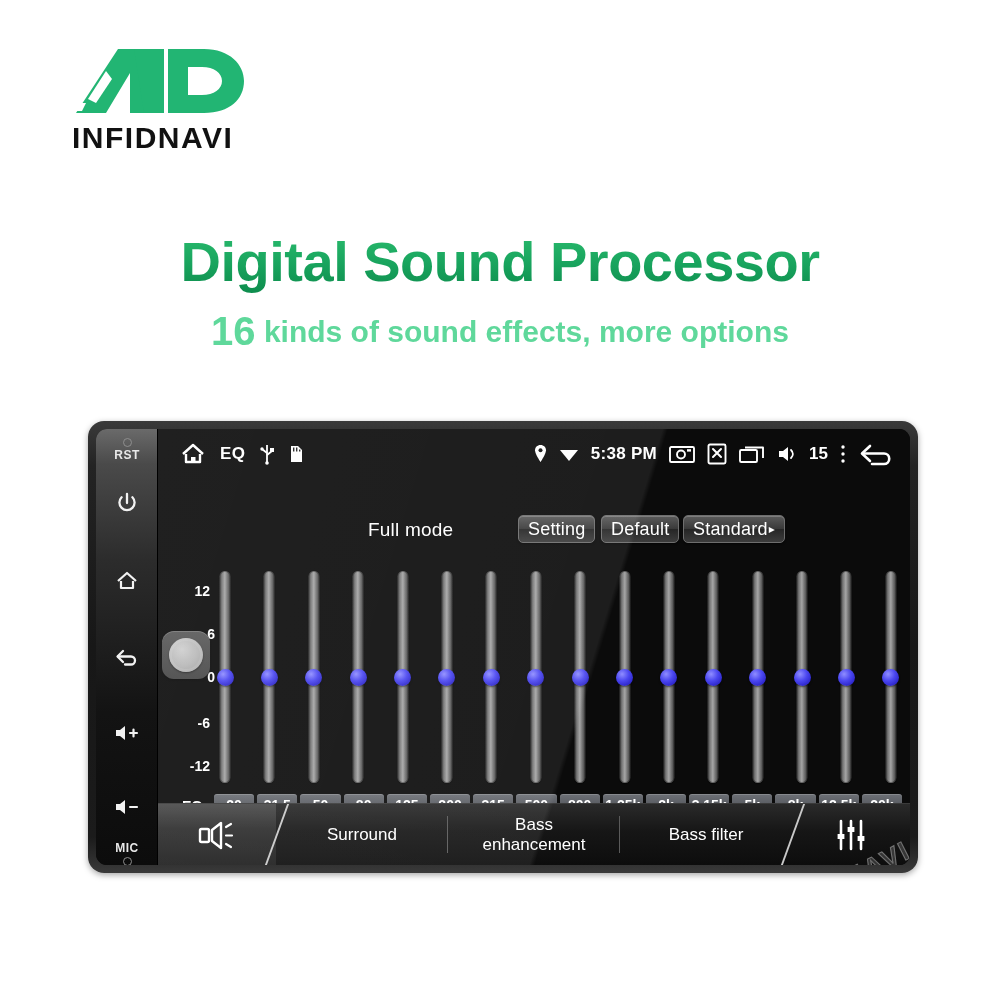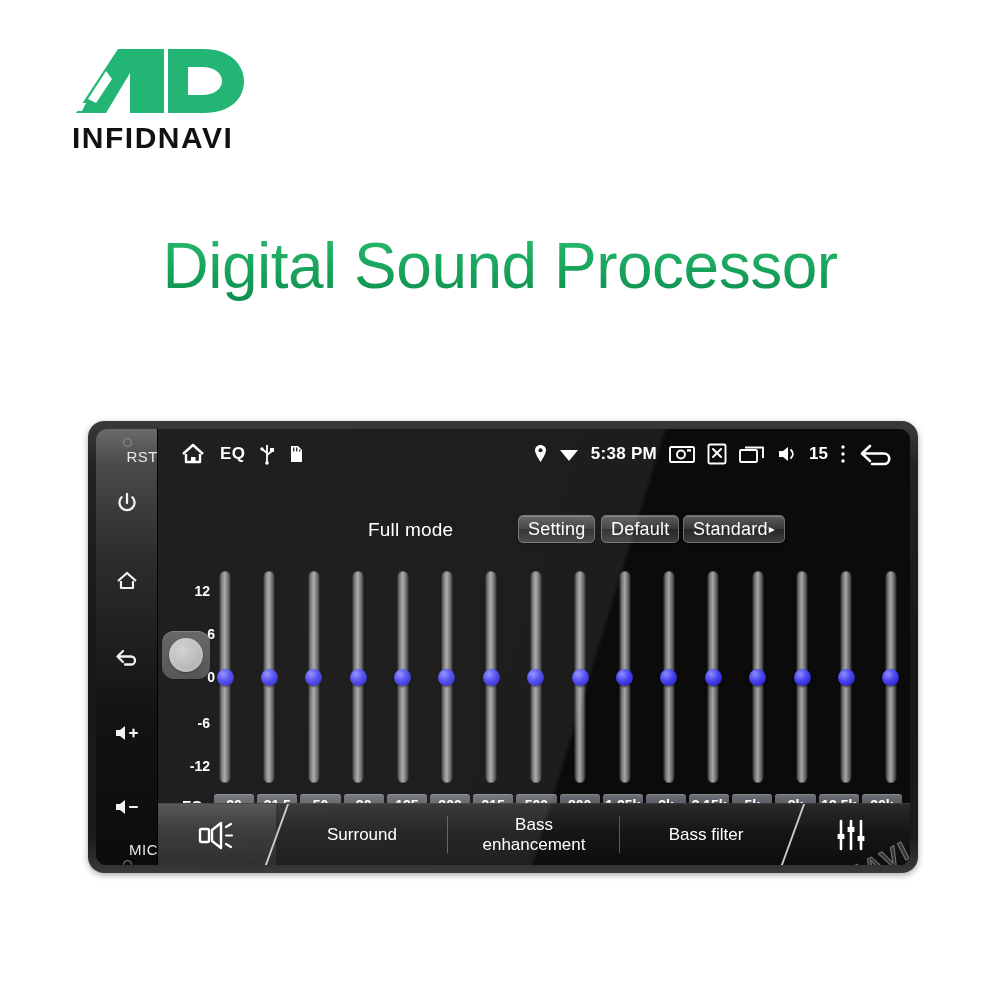--- a/index.html
+++ b/index.html
@@ -18,21 +18,21 @@
   #brand-name {
     font-family: "Liberation Sans", sans-serif;
     font-weight: 700; font-size: 30px; letter-spacing: 1.5px;
     color: #111; margin-top: 6px;
   }
 
   
   #headline {
     position: absolute; left: 0; top: 222px; width: 1000px;
     text-align: center;
-    font-weight: 400; font-size: 64px; letter-spacing: -0.5px;
+    font-weight: 700; font-size: 56px; letter-spacing: -0.5px;
     color: #1faa63;
     background: linear-gradient(180deg,#2bbd6f 0%,#18a35d 55%,#0e8c4d 100%);
     -webkit-background-clip: text; background-clip: text;
     -webkit-text-fill-color: transparent;
     white-space: nowrap;
   }
   #subhead {
     position: absolute; left: 0; top: 302px; width: 1000px;
     text-align: center; white-space: nowrap;
     color: #5fd89b; font-size: 30px; font-weight: 600;
@@ -55,21 +55,21 @@
     display: flex;
   }
 
   
   #bezel {
     position: relative; width: 62px; height: 100%; flex: 0 0 62px;
     background: linear-gradient(180deg,#6a6a6a 0%,#4a4a4a 8%,#2c2c2c 30%,#131313 65%,#0c0c0c 100%);
     border-right: 1px solid #000;
   }
   .bz { position: absolute; left: 0; width: 62px; text-align: center; color: #f2f2f2; }
-  .bz-lab { font-size: 15px; font-weight: 400; letter-spacing: .5px; color:#e8e8e8;text-align:right; }
+  .bz-lab { font-size: 12px; font-weight: 700; letter-spacing: .5px; color:#e8e8e8; }
   .bz-hole {
     width: 9px; height: 9px; border-radius: 50%;
     border: 1.4px solid #cfcfcf; margin: 0 auto 1px auto; background: transparent;
   }
   .bz-hole.low { border-color:#8e8e8e; }
   .bz svg { display:block; margin: 0 auto; }
 
   
   #screen { position: relative; flex: 1 1 auto; height: 100%; background:#0b0b0b; }
   
@@ -243,20 +243,23 @@
         <g fill="#ffffff">
           <path d="M16 56 L34 28 L40 36 L24 60 Z"></path>
           <path d="M0 60 L14 60 L10 68 L0 68 Z"></path>
         </g>
       </svg>
     </div>
     <div id="brand-name">INFIDNAVI</div>
   </div>
 
   <div id="headline">Digital Sound Processor</div>
+  <div id="subhead">
+    <span class="big">16</span><span> kinds of sound effects, more options</span>
+  </div>
 
   <div id="device">
     <div id="device-inner">
 
       <div id="bezel">
         <div class="bz" style="top:9px;">
           <div class="bz-hole low"></div>
           <div class="bz-lab">RST</div>
         </div>
 

